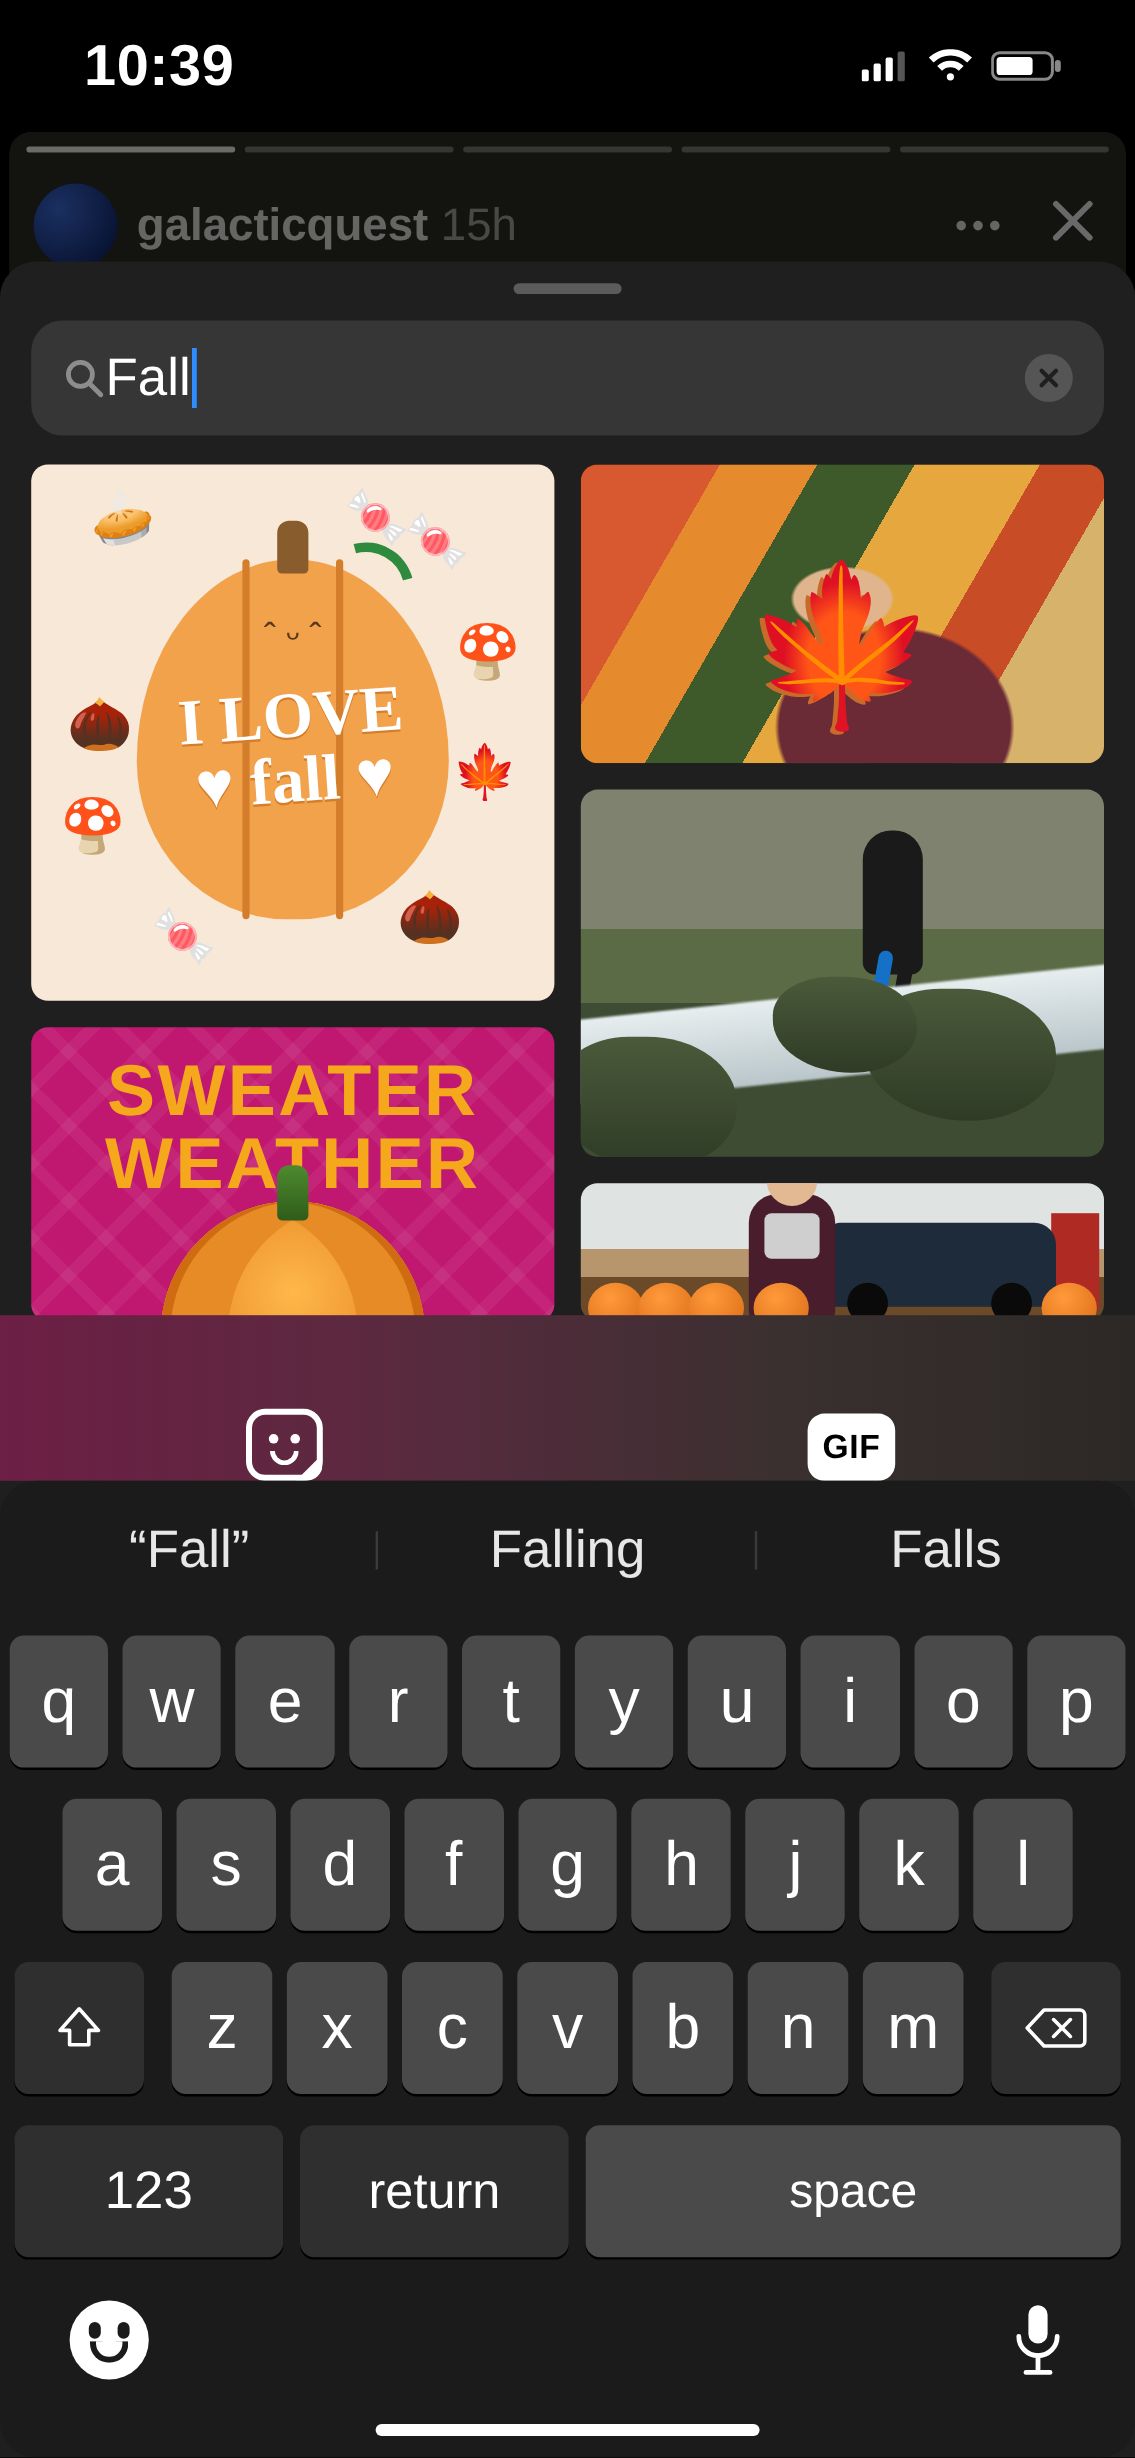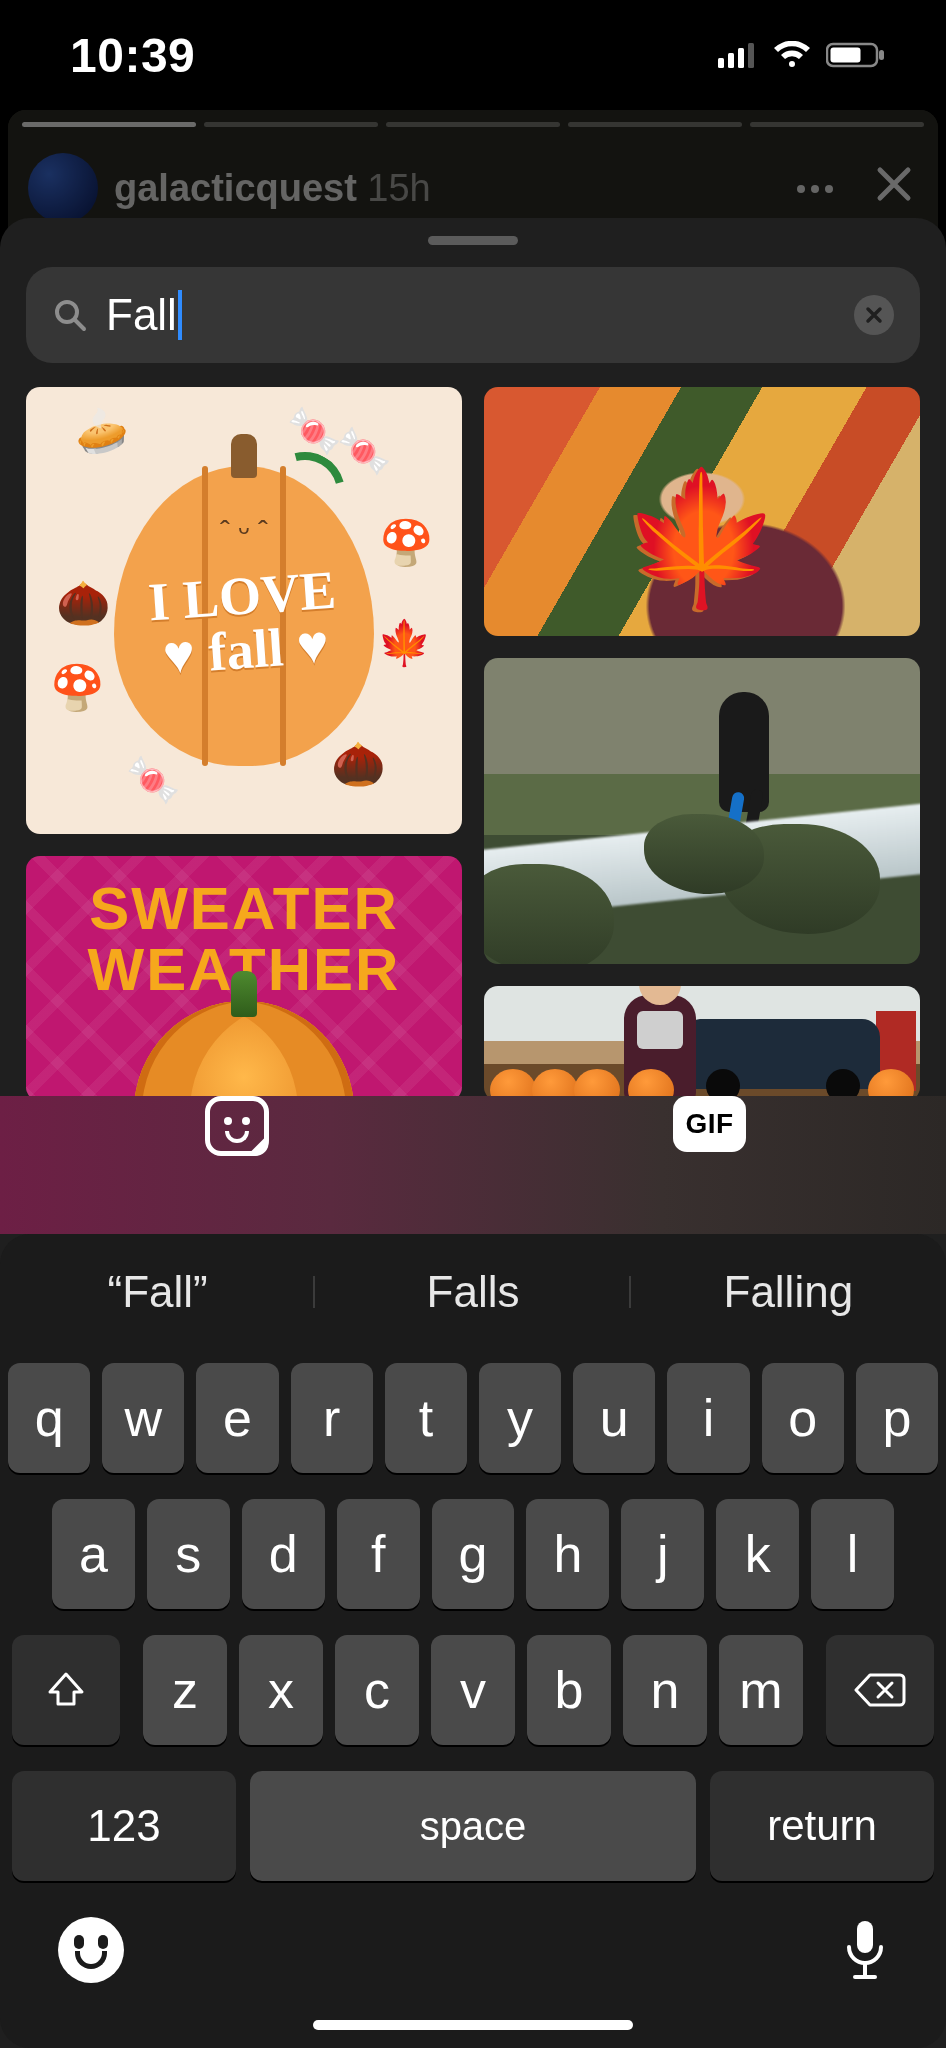--- a/index.html
+++ b/index.html
@@ -88,21 +88,20 @@
     margin: 18px auto 0 auto;
   }
   .search-wrap { padding: 22px 26px 0 26px; }
   .search-field {
     background: #363636;
     border-radius: 26px;
     height: 96px;
     display: flex;
     align-items: center;
     padding: 0 26px;
-    gap: 18px;
   }
   .search-icon svg { display: block; }
   .search-text {
     flex: 1;
     font-size: 44px;
     font-weight: 400;
     color: #fff;
     display: flex;
     align-items: center;
   }
@@ -304,21 +303,21 @@
   .p3{right:6px;} .p4{right:246px;}
 
   
   .tab-bar {
     position: absolute;
     top: 878px; left:0; right:0;
     height: 138px;
     background: linear-gradient(90deg, #6d1f45 0%, #5a2a3f 35%, #39302f 70%, #2c2826 100%);
     display: flex;
   }
-  .tab-bar .tab { flex:1; display:flex; align-items:flex-start; justify-content:center; }
+  .tab-bar .tab { flex:1; display:flex; align-items:flex-end; justify-content:center; }
   .sticker-chip {
     width:64px; height:60px;
     border:5px solid #fff; border-radius:16px;
     position:relative;
   }
   .sticker-chip::before, .sticker-chip::after{
     content:""; position:absolute; background:#fff; border-radius:50%;
     width:8px;height:8px; top:16px;
   }
   .sticker-chip::before{ left:14px;} .sticker-chip::after{ right:14px;}
@@ -550,22 +549,22 @@
       </div>
     </div>
     <div class="tab">
       <div class="gif-chip">GIF</div>
     </div>
   </div>
 
   <div class="keyboard">
     <div class="suggestions">
       <div class="sug">“Fall”</div>
+      <div class="sug">Falling</div>
       <div class="sug">Falls</div>
-      <div class="sug">Falling</div>
     </div>
 
     <div class="rows">
       <div class="row row-1">
         <div class="key">q</div>
         <div class="key">w</div>
         <div class="key">e</div>
         <div class="key">r</div>
         <div class="key">t</div>
         <div class="key">y</div>
@@ -606,22 +605,22 @@
           <span>
             <svg width="52" height="38" viewBox="0 0 52 38">
                 <path d="M16 4 H46 a4 4 0 0 1 4 4 V30 a4 4 0 0 1 -4 4 H16 L2 19 Z" fill="none" stroke="#fff" stroke-width="3" stroke-linejoin="round"></path>
                 <path d="M24 12l14 14M38 12L24 26" stroke="#fff" stroke-width="3" stroke-linecap="round"></path>
               </svg>
           </span>
         </div>
       </div>
       <div class="row row-4">
         <div class="key key-123">123</div>
+        <div class="key key-return">return</div>
         <div class="key key-space">space</div>
-        <div class="key key-return">return</div>
       </div>
     </div>
 
     <div class="kb-bottom">
       <div class="emoji-face">
           <div class="m"></div>
         </div>
       <div class="mic">
         <svg width="46" height="66" viewBox="0 0 46 66">
             <rect x="15" y="4" width="16" height="32" rx="8" fill="#fff"></rect>

